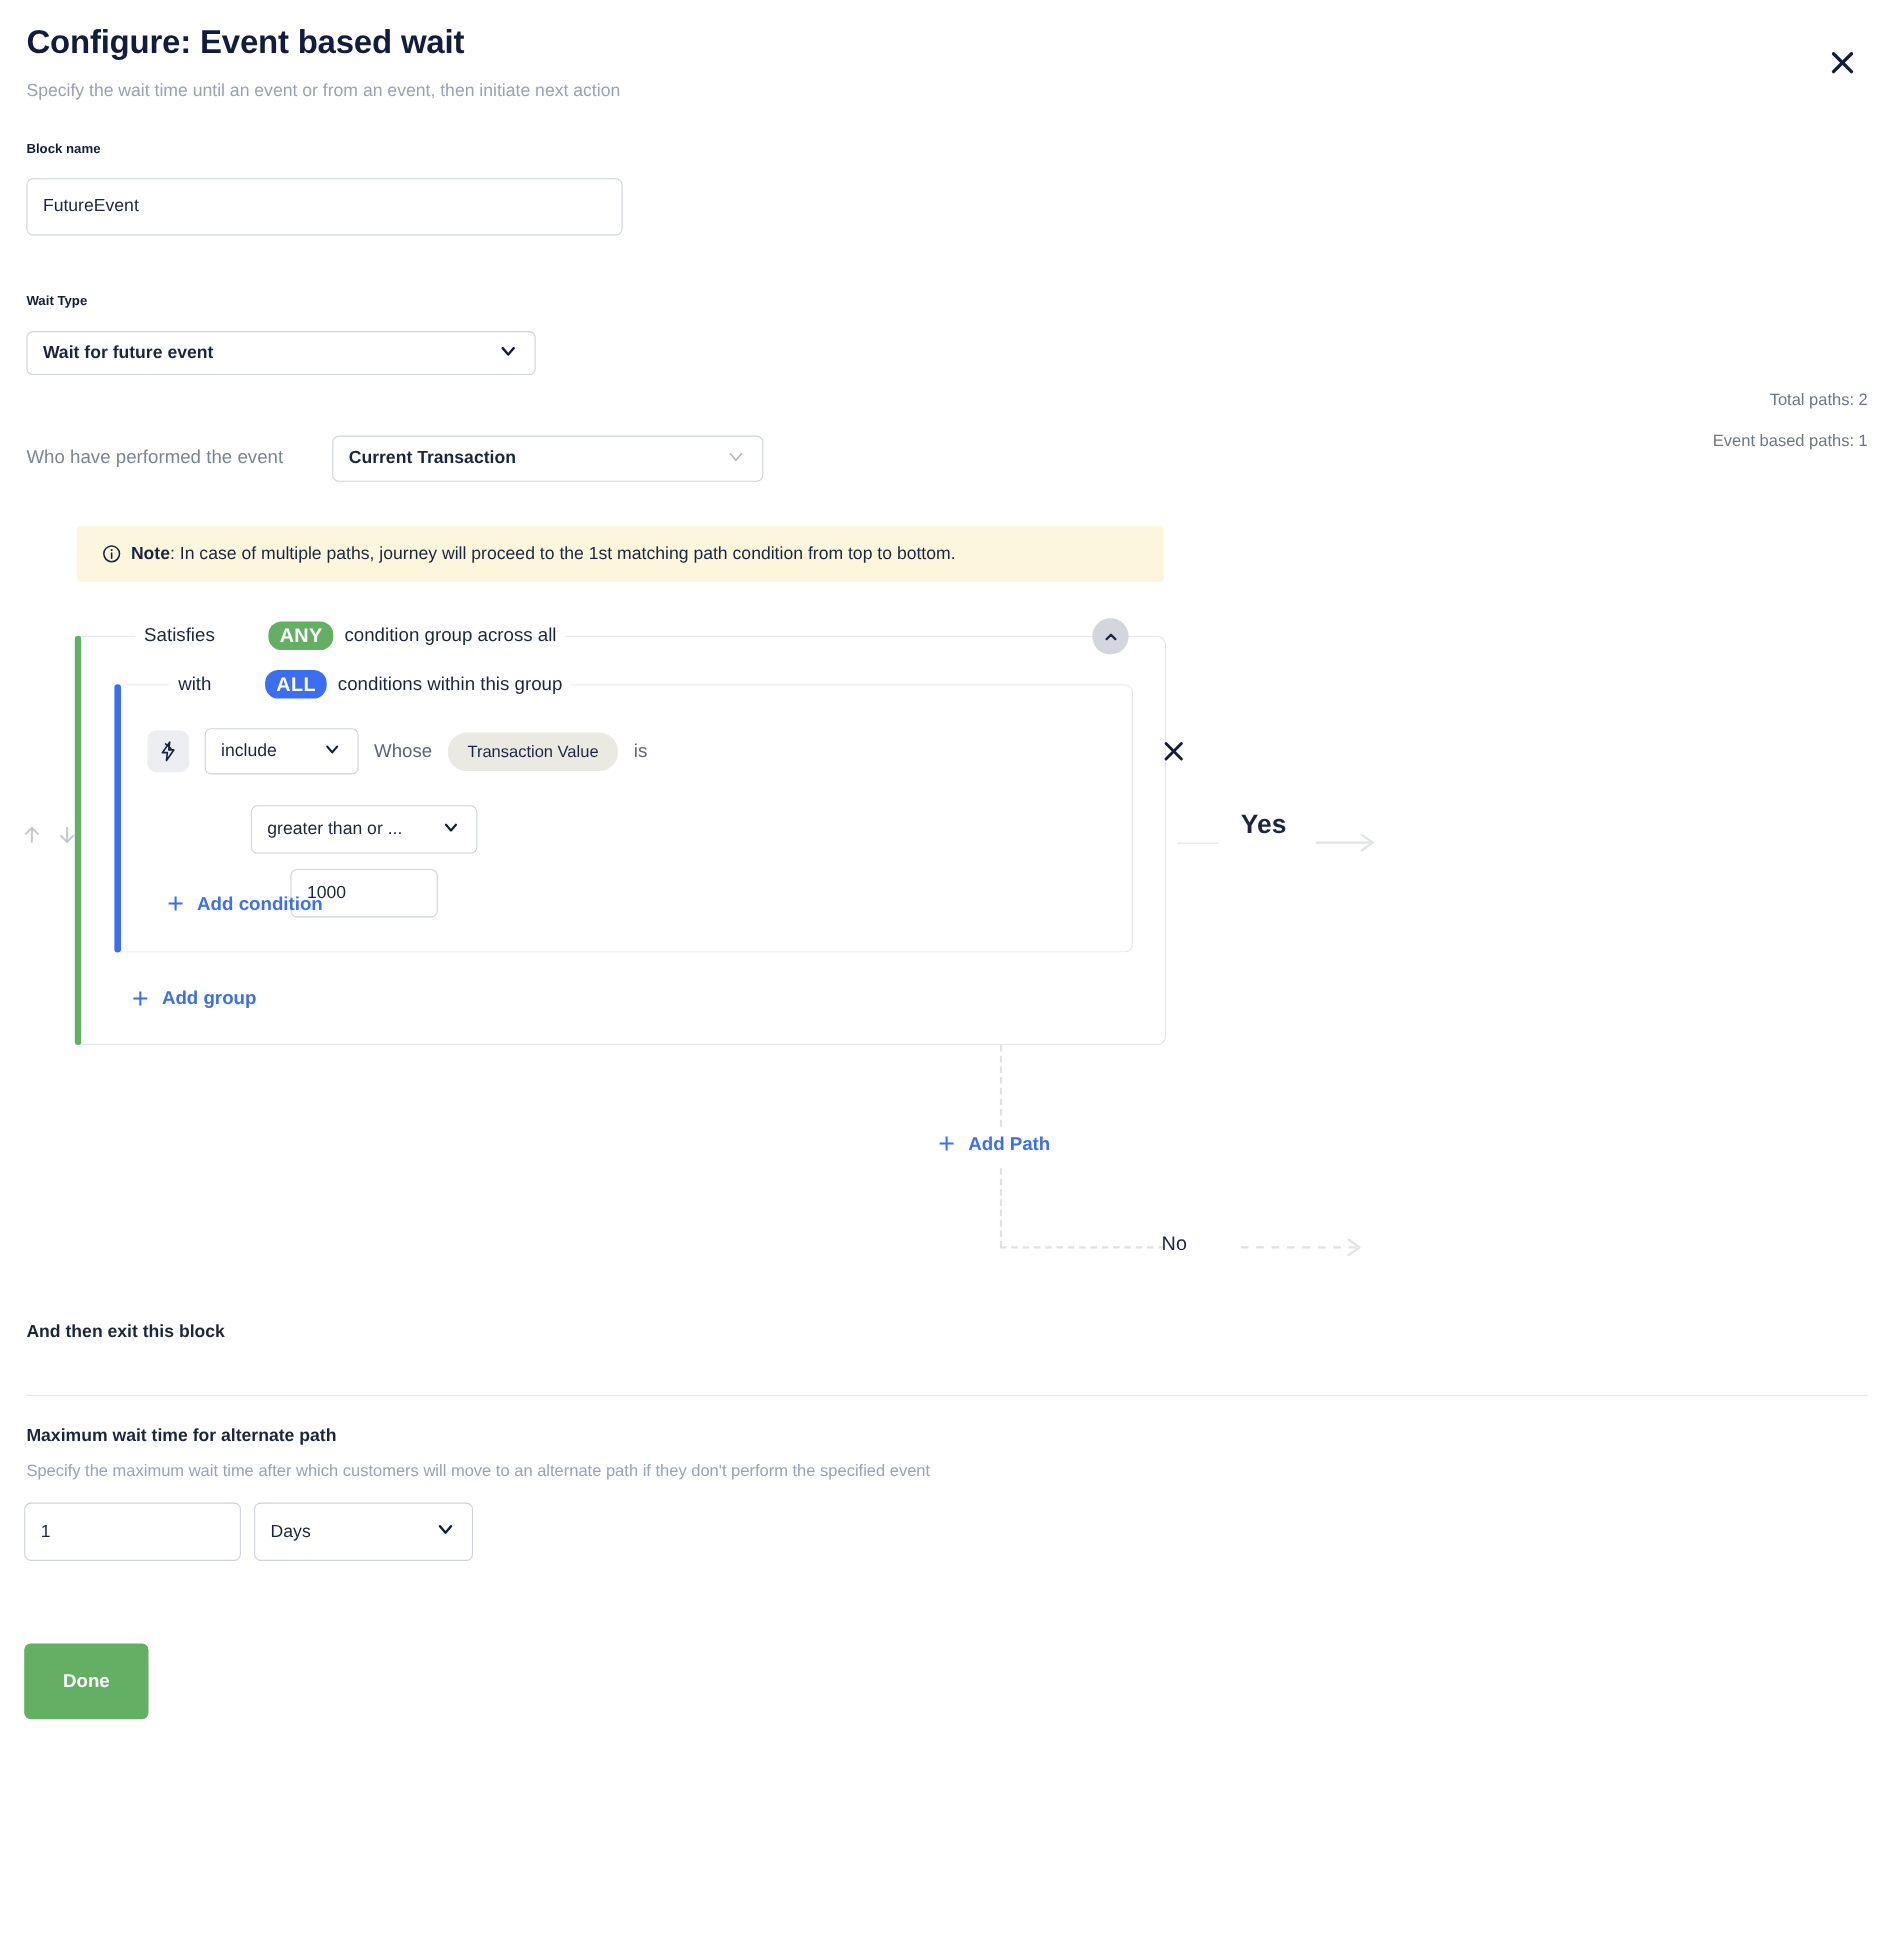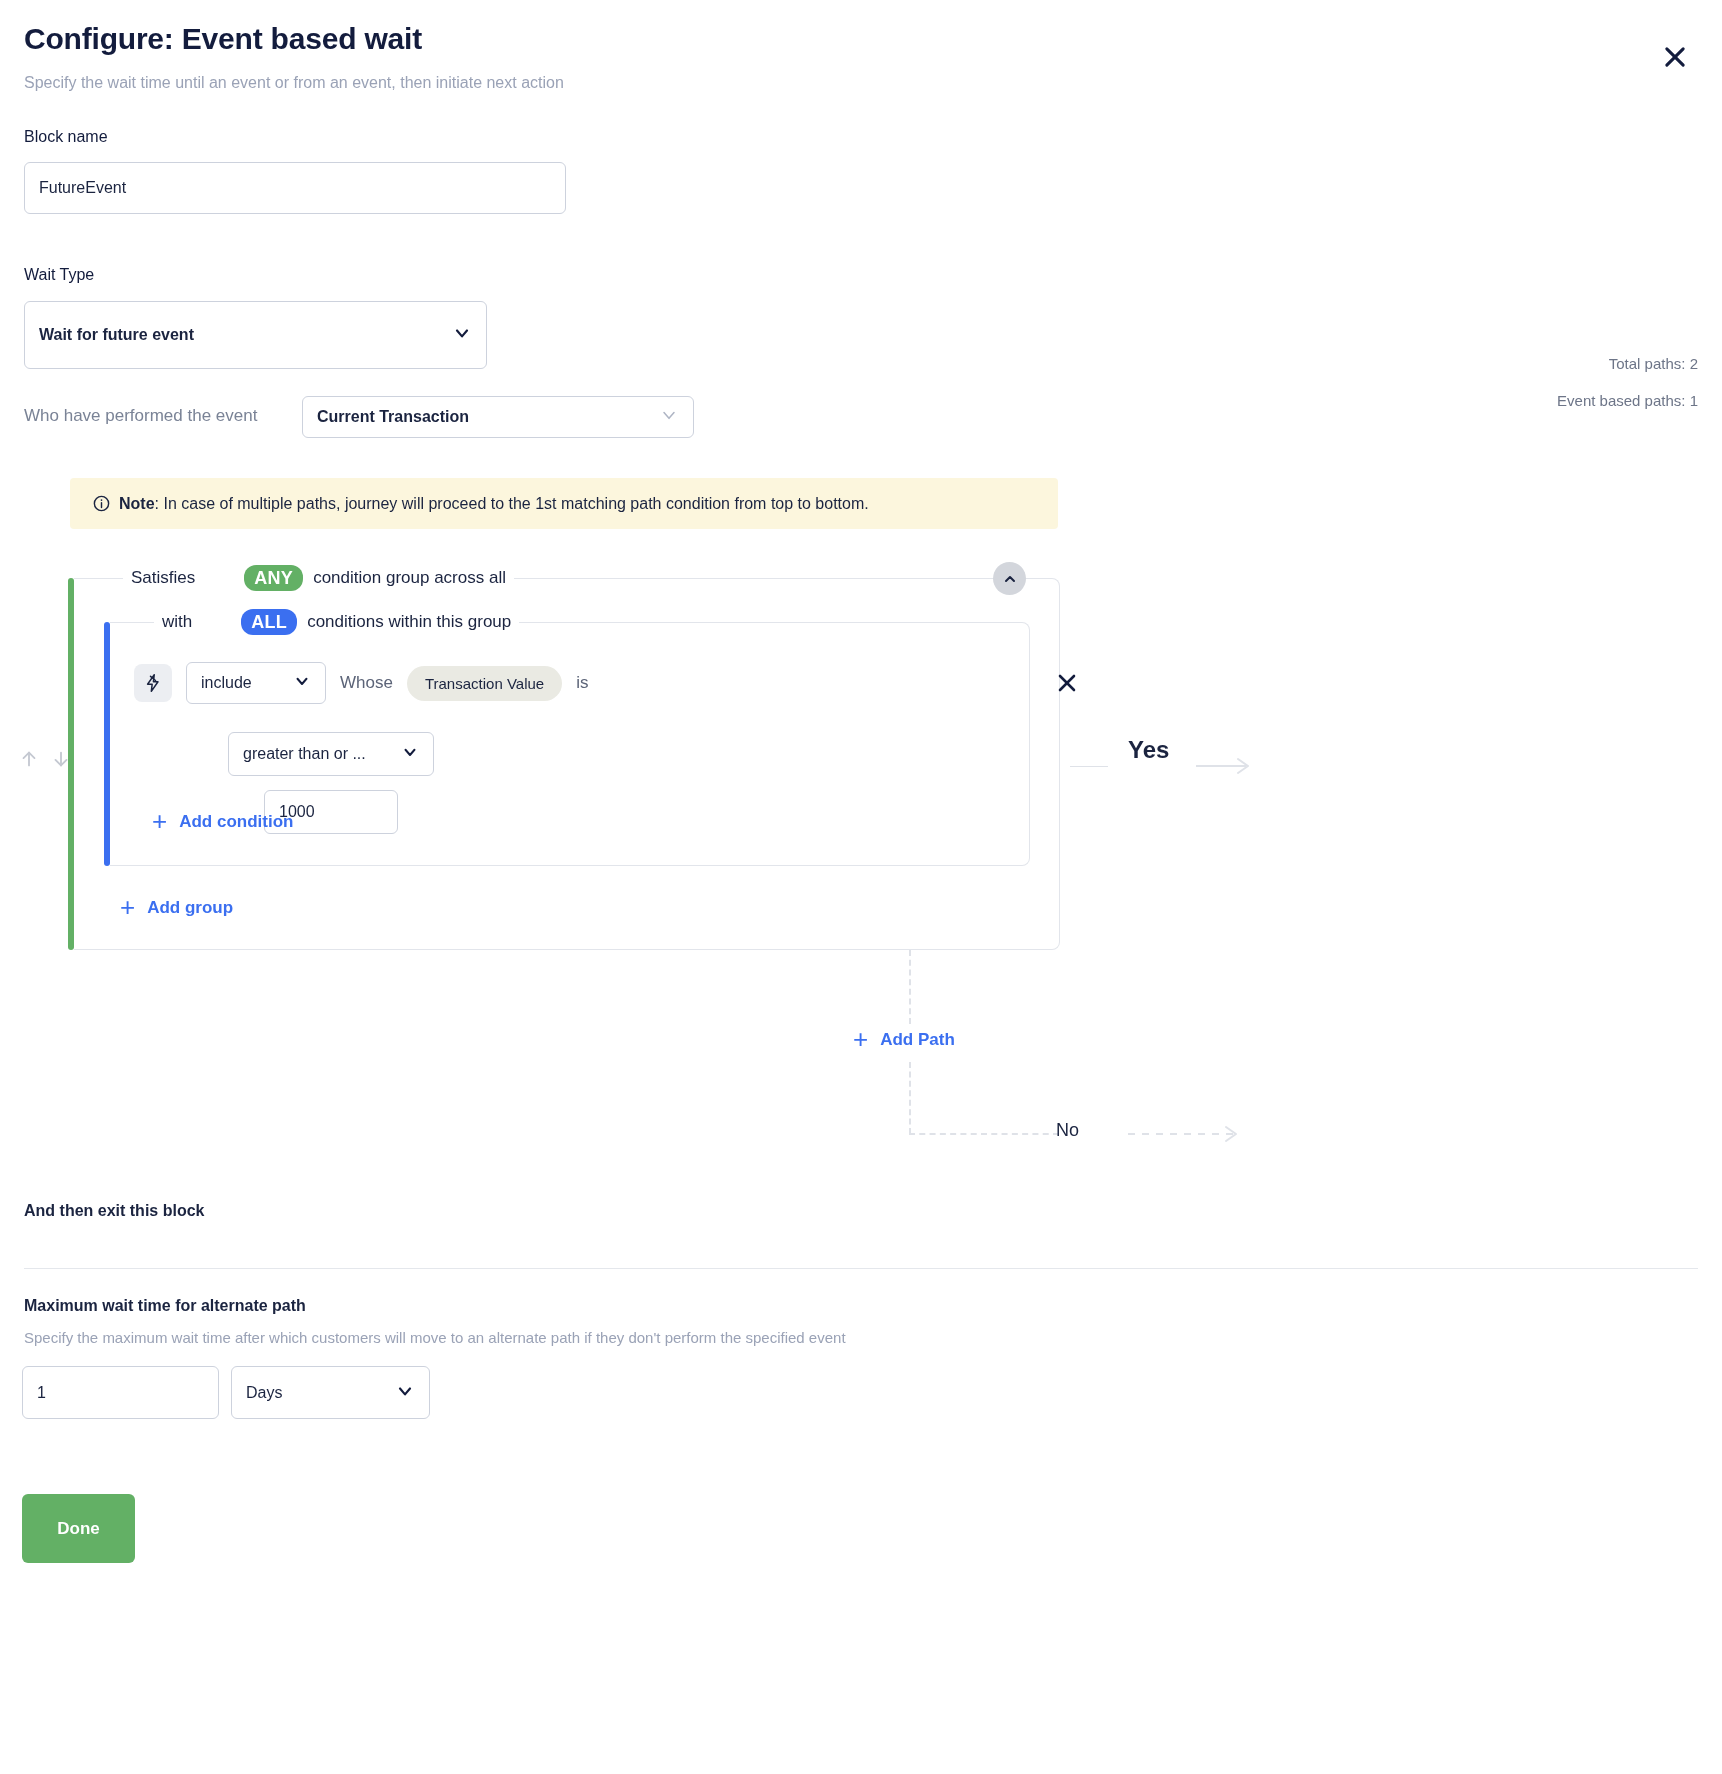--- a/index.html
+++ b/index.html
@@ -22,39 +22,39 @@
     position: absolute; left: 24px; top: 74px;
     font-size: 16px; color: #9aa2b6; font-weight: 400;
   }
   .close-btn {
     position: absolute; right: 30px; top: 40px;
     width: 34px; height: 34px; cursor: pointer;
     display: flex; align-items: center; justify-content: center;
   }
 
   
-  .fld-label { font-size: 16px; font-weight: 400; color: #131c3d; }
+  .fld-label { font-size: 12px; font-weight: 700; color: #131c3d; }
 
   .txt-input {
     border: 1px solid #cdd2dd; border-radius: 6px; background: #fff;
     font-family: "Liberation Sans", sans-serif;
     font-size: 16px; color: #1b2440; padding: 0 14px; outline: none;
   }
   .sel-box {
     border: 1px solid #cdd2dd; border-radius: 6px; background: #fff;
     display: flex; align-items: center; justify-content: space-between;
     padding: 0 14px; cursor: pointer;
   }
   .sel-box .val { font-size: 16px; font-weight: 700; color: #1b2440; white-space: nowrap;
                   overflow: hidden; text-overflow: ellipsis; }
   .chev { flex: 0 0 auto; margin-left: 10px; }
 
   #block-name-input { position: absolute; left: 24px; top: 162px; width: 542px; height: 52px; }
   #wait-type-label { position: absolute; left: 24px; top: 266px; }
-  #wait-type-select { position: absolute; left: 24px; top: 301px; width: 463px; height: 68px; }
+  #wait-type-select { position: absolute; left: 24px; top: 301px; width: 463px; height: 40px; }
   #block-name-label { position: absolute; left: 24px; top: 128px; }
 
   .who-label {
     position: absolute; left: 24px; top: 406px;
     font-size: 17px; color: #7a8396;
   }
   #who-select {
     position: absolute; left: 302px; top: 396px; width: 392px; height: 42px;
   }
   #who-select .val { font-weight: 700; font-size: 16px; }

